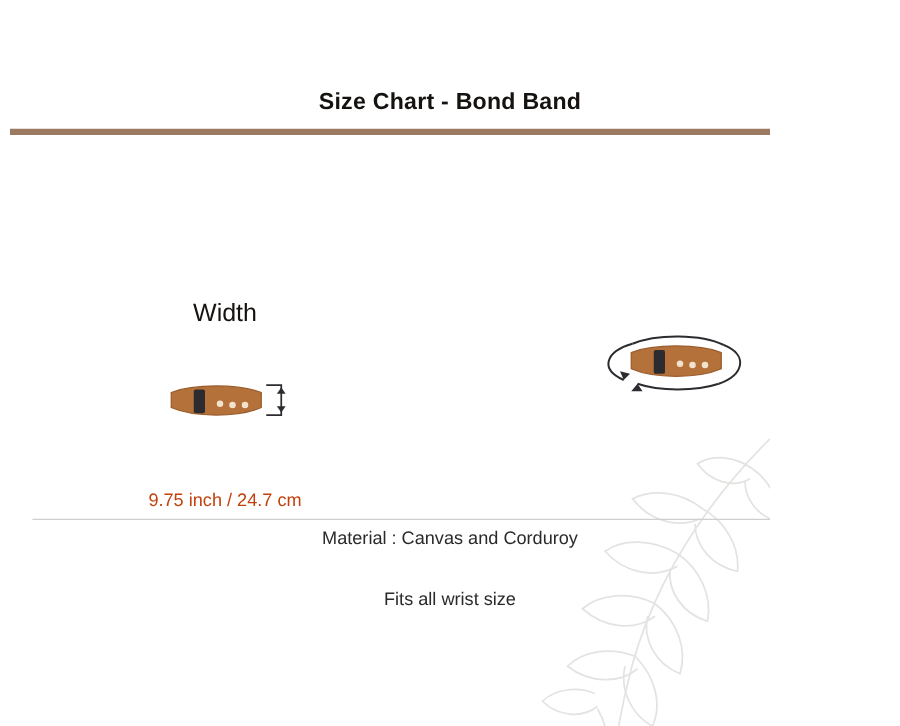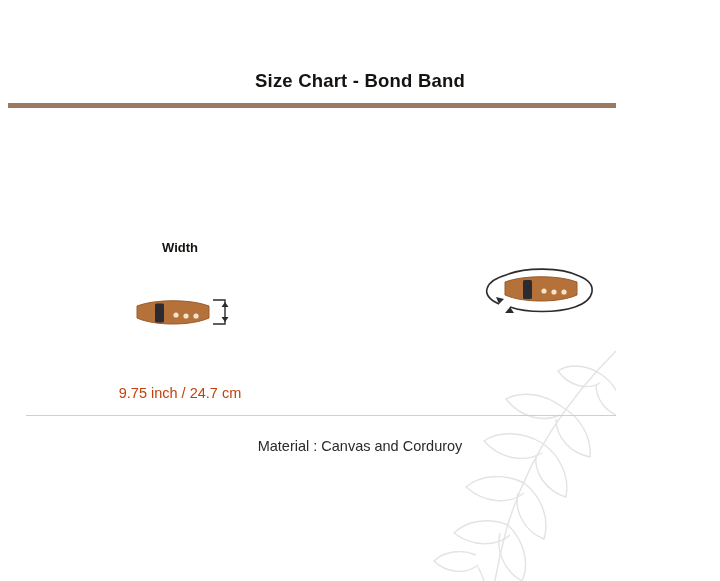--- a/index.html
+++ b/index.html
@@ -63,22 +63,22 @@
     left: 0;
     width: 720px;
     display: flex;
     z-index: 2;
   }
   .col {
     flex: 1 1 50%;
     text-align: center;
   }
   .col-head {
-    font-size: 13px;
-    font-weight: bold;
+    font-size: 20px;
+    font-weight: normal;
     color: #15120f;
     margin-bottom: 14px;
   }
   .col-art {
     height: 96px;
     display: flex;
     align-items: center;
     justify-content: center;
   }
   .col-value {
@@ -99,21 +99,21 @@
   }
   .note {
     position: absolute;
     left: 0;
     width: 720px;
     text-align: center;
     font-size: 14.5px;
     color: #2a2a2a;
     z-index: 2;
   }
-  .note-material { top: 438px; }
+  .note-material { top: 423px; }
   .note-fits { top: 472px; }
 </style>
 </head>
 <body>
 
 <div class="page">
 
   <svg class="foliage" viewBox="0 0 260 260" fill="none" stroke="#e3e3e1" stroke-width="1.4">
     <path d="M250 10 C200 60 160 120 140 190 C132 220 128 244 126 258"></path>
     <path d="M196 66 C178 52 156 50 140 58 C154 76 176 82 194 74"></path>
@@ -177,14 +177,15 @@
           <circle cx="89" cy="44" r="2.6" fill="#f2e3cf"></circle>
           <circle cx="99" cy="44" r="2.6" fill="#f2e3cf"></circle>
         </svg>
       </div>
     </div>
 
   </div>
 
   <div class="footer-rule"></div>
   <div class="note note-material">Material : Canvas and Corduroy</div>
+  <div class="note note-fits">Fits all wrist size</div>
 
 </div>
 
 </body></html>

